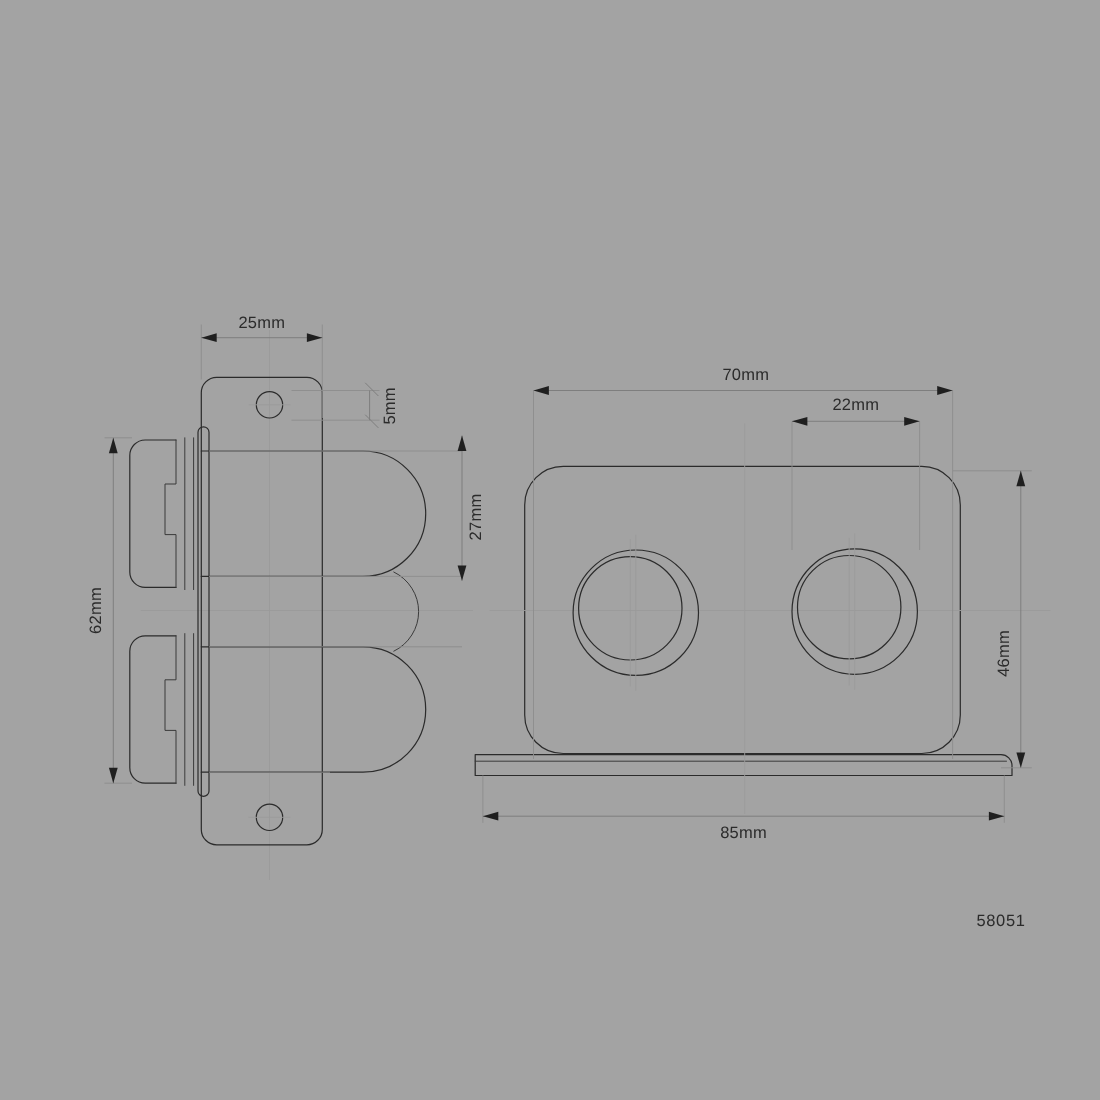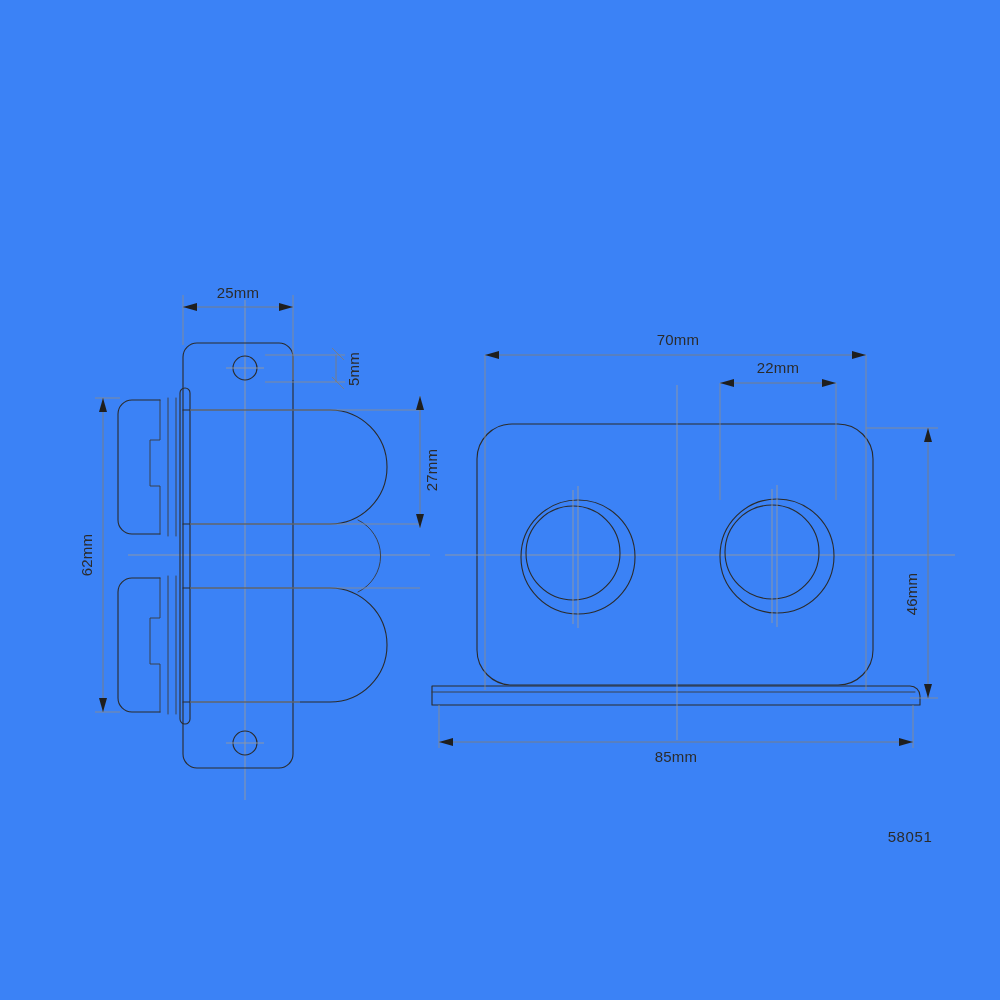--- a/index.html
+++ b/index.html
@@ -10,21 +10,21 @@
   body {
     width: 1000px;
     height: 1000px;
     font-family: "Liberation Sans", sans-serif;
     overflow: hidden;
   }
   #drawing-root {
     position: relative;
     width: 1000px;
     height: 1000px;
-    background: #3b82f6;
+    background: #a3a3a3;
   }
   svg.drawing-canvas {
     display: block;
     width: 1000px;
     height: 1000px;
   }
   .obj-line {
     fill: none;
     stroke: #2b2b2b;
     stroke-width: 1.1;

